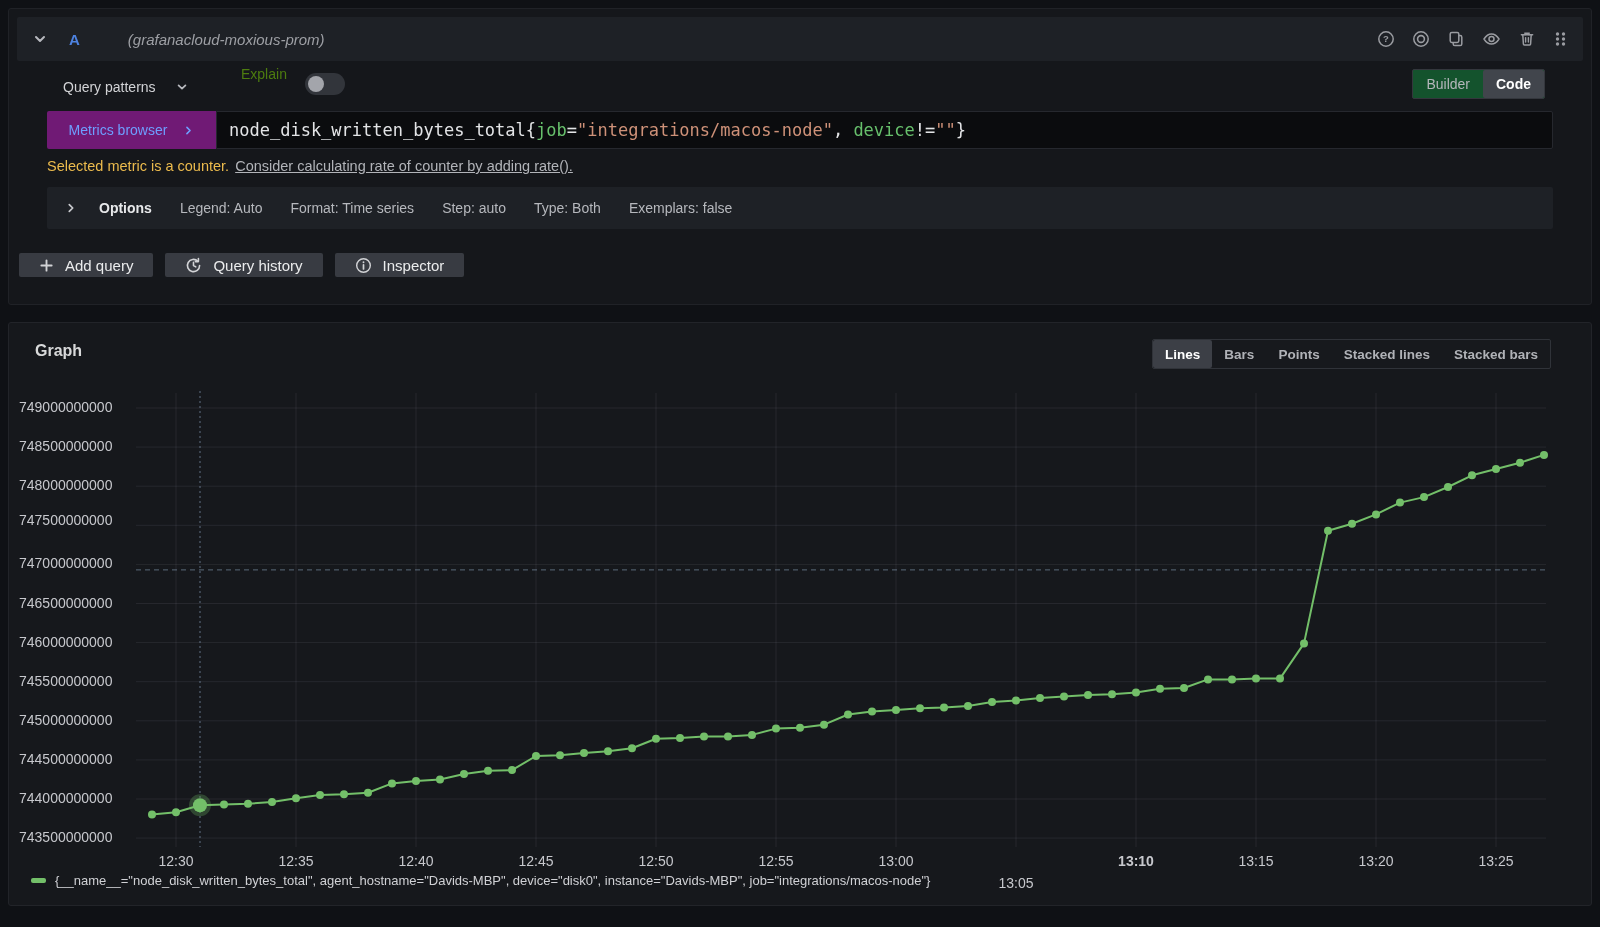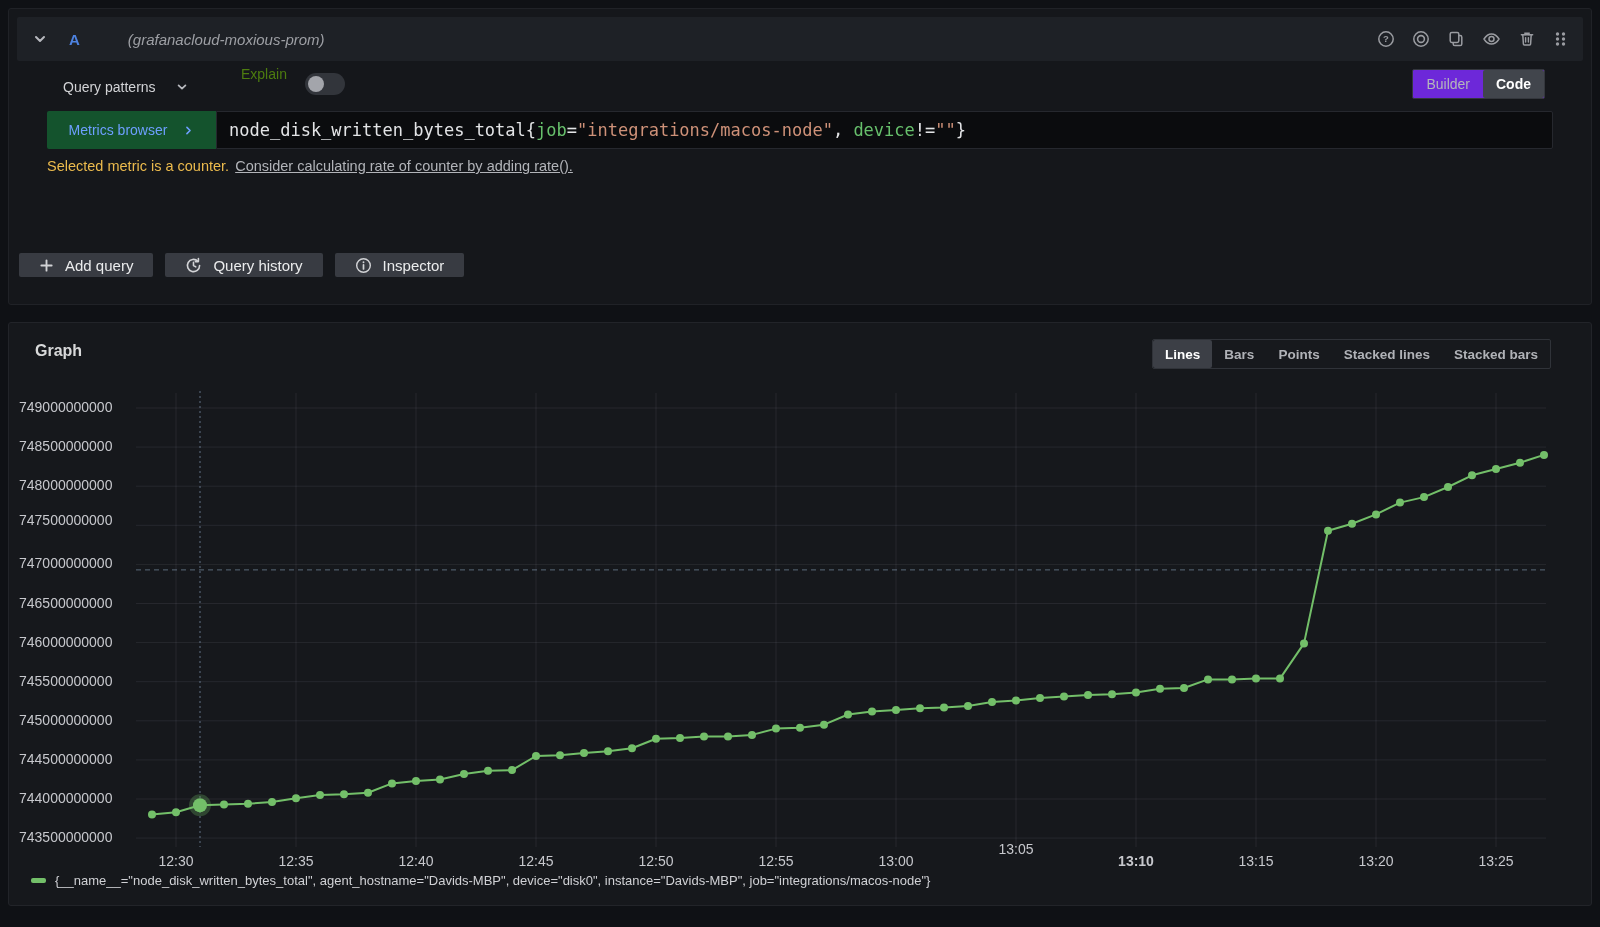--- a/index.html
+++ b/index.html
@@ -14,25 +14,25 @@
   .refid{color:#4d82e0;font-weight:700;font-size:15px;margin-right:48px}
   .ds-hint{font-style:italic;font-size:15px;color:#9d9fa4}
   .spacer{flex:1}
   .hicons{display:flex;gap:17px;align-items:center;color:#9a9ca1}
   .hicon{display:flex;cursor:pointer}
 
   .qpatterns{position:absolute;left:54px;top:66px;height:24px;display:flex;gap:20px;align-items:center;color:#d2d3d6;font-size:14px;cursor:pointer}
   .explain-label{position:absolute;left:232px;top:57px;font-size:14px;color:#4d7c0f}
   .toggle{position:absolute;left:296px;top:64px;width:40px;height:22px;border-radius:11px;background:#32353b;cursor:pointer}
   .toggle .knob{position:absolute;left:3px;top:3px;width:16px;height:16px;border-radius:50%;background:#a3a5ab}
-  .bcgroup{position:absolute;right:46px;top:60px;height:30px;display:flex;align-items:stretch;border:1px solid #34373d;border-radius:2px;background:#6d28d9;font-size:14px}
+  .bcgroup{position:absolute;right:46px;top:60px;height:30px;display:flex;align-items:stretch;border:1px solid #34373d;border-radius:2px;background:#14532d;font-size:14px}
   .bc-item{padding:0 13px;display:flex;align-items:center;color:#b4b6bb;cursor:pointer}
   .bc-item.selected{background:#41454c;color:#ffffff;font-weight:700;border-radius:2px}
 
-  .mbrowser{position:absolute;left:38px;top:102px;width:169px;height:38px;background:#14532d;border-radius:2px 0 0 2px;display:flex;align-items:center;justify-content:center;gap:16px;color:#6e9fff;font-size:14px;font-weight:500;cursor:pointer}
+  .mbrowser{position:absolute;left:38px;top:102px;width:169px;height:38px;background:#701a75;border-radius:2px 0 0 2px;display:flex;align-items:center;justify-content:center;gap:16px;color:#6e9fff;font-size:14px;font-weight:500;cursor:pointer}
   .qinput{position:absolute;left:207px;top:102px;width:1337px;height:38px;background:#0b0c0e;border:1px solid #26282e;border-radius:0 2px 2px 0;display:flex;align-items:center;padding:0 12px;font-family:"DejaVu Sans Mono","Liberation Mono",monospace;font-size:17px;white-space:pre;cursor:text}
   .tok-plain{color:#e3e4e6}
   .tok-label{color:#67c06c}
   .tok-string{color:#ce9178}
 
   .warning{position:absolute;left:38px;top:149px;font-size:14.5px}
   .warn-text{color:#ecbb4d}
   .warn-link{color:#b2b4b9;text-decoration:underline;margin-left:6px;cursor:pointer}
 
   .optionsbar{position:absolute;left:38px;top:178px;width:1506px;height:42px;background:#1e2126;border-radius:2px;display:flex;align-items:center;padding:0 18px;gap:28px;font-size:14px;color:#b6b8bd;cursor:pointer}
@@ -145,20 +145,33 @@
         </svg>
     </span>
   </div>
 
   <div class="qinput"><span class="tok-plain">node_disk_written_bytes_total{</span><span class="tok-label">job</span><span class="tok-plain">=</span><span class="tok-string">"integrations/macos-node"</span><span class="tok-plain">, </span><span class="tok-label">device</span><span class="tok-plain">!=</span><span class="tok-string">""</span><span class="tok-plain">}</span></div>
 
   <div class="warning">
     <span class="warn-text">Selected metric is a counter.</span><span class="warn-link">Consider calculating rate of counter by adding rate().</span>
   </div>
 
+  <div class="optionsbar">
+    <span class="chev">
+      <svg width="12" height="12" viewBox="0 0 14 14">
+          <polyline points="5,3 9,7 5,11" fill="none" stroke="currentColor" stroke-width="2" stroke-linecap="round" stroke-linejoin="round"></polyline>
+        </svg>
+    </span>
+    <span class="opt-label">Options</span>
+    <span>Legend: Auto</span>
+    <span>Format: Time series</span>
+    <span>Step: auto</span>
+    <span>Type: Both</span>
+    <span>Exemplars: false</span>
+  </div>
 
   <div class="actions">
     <div class="abtn">
       <span class="bicon">
         <svg width="15" height="15" viewBox="0 0 16 16">
             <path d="M8 2.5v11M2.5 8h11" stroke="currentColor" stroke-width="2" stroke-linecap="round"></path>
           </svg>
       </span>
       <span>Add query</span>
     </div>
@@ -288,21 +301,21 @@
       <div class="ytick" style="top: 427.9px;">744500000000</div>
       <div class="ytick" style="top: 467px;">744000000000</div>
       <div class="ytick" style="top: 506.1px;">743500000000</div>
       <div class="xtick" style="left: 125px; top: 530px;">12:30</div>
       <div class="xtick" style="left: 245px; top: 530px;">12:35</div>
       <div class="xtick" style="left: 365px; top: 530px;">12:40</div>
       <div class="xtick" style="left: 485px; top: 530px;">12:45</div>
       <div class="xtick" style="left: 605px; top: 530px;">12:50</div>
       <div class="xtick" style="left: 725px; top: 530px;">12:55</div>
       <div class="xtick" style="left: 845px; top: 530px;">13:00</div>
-      <div class="xtick" style="left: 965px; top: 518px; text-align: center;">13:05</div>
+      <div class="xtick" style="left: 965px; top: 552px; text-align: center;">13:05</div>
       <div class="xtick" style="left: 1085px; top: 530px; font-weight: bold;">13:10</div>
       <div class="xtick" style="left: 1205px; top: 530px;">13:15</div>
       <div class="xtick" style="left: 1325px; top: 530px;">13:20</div>
       <div class="xtick" style="left: 1445px; top: 530px;">13:25</div>
     </div>
   <span class="gtitle">Graph</span>
   <div class="modegroup">
       <span class="mode-btn selected">Lines</span>
       <span class="mode-btn">Bars</span>
       <span class="mode-btn">Points</span>

